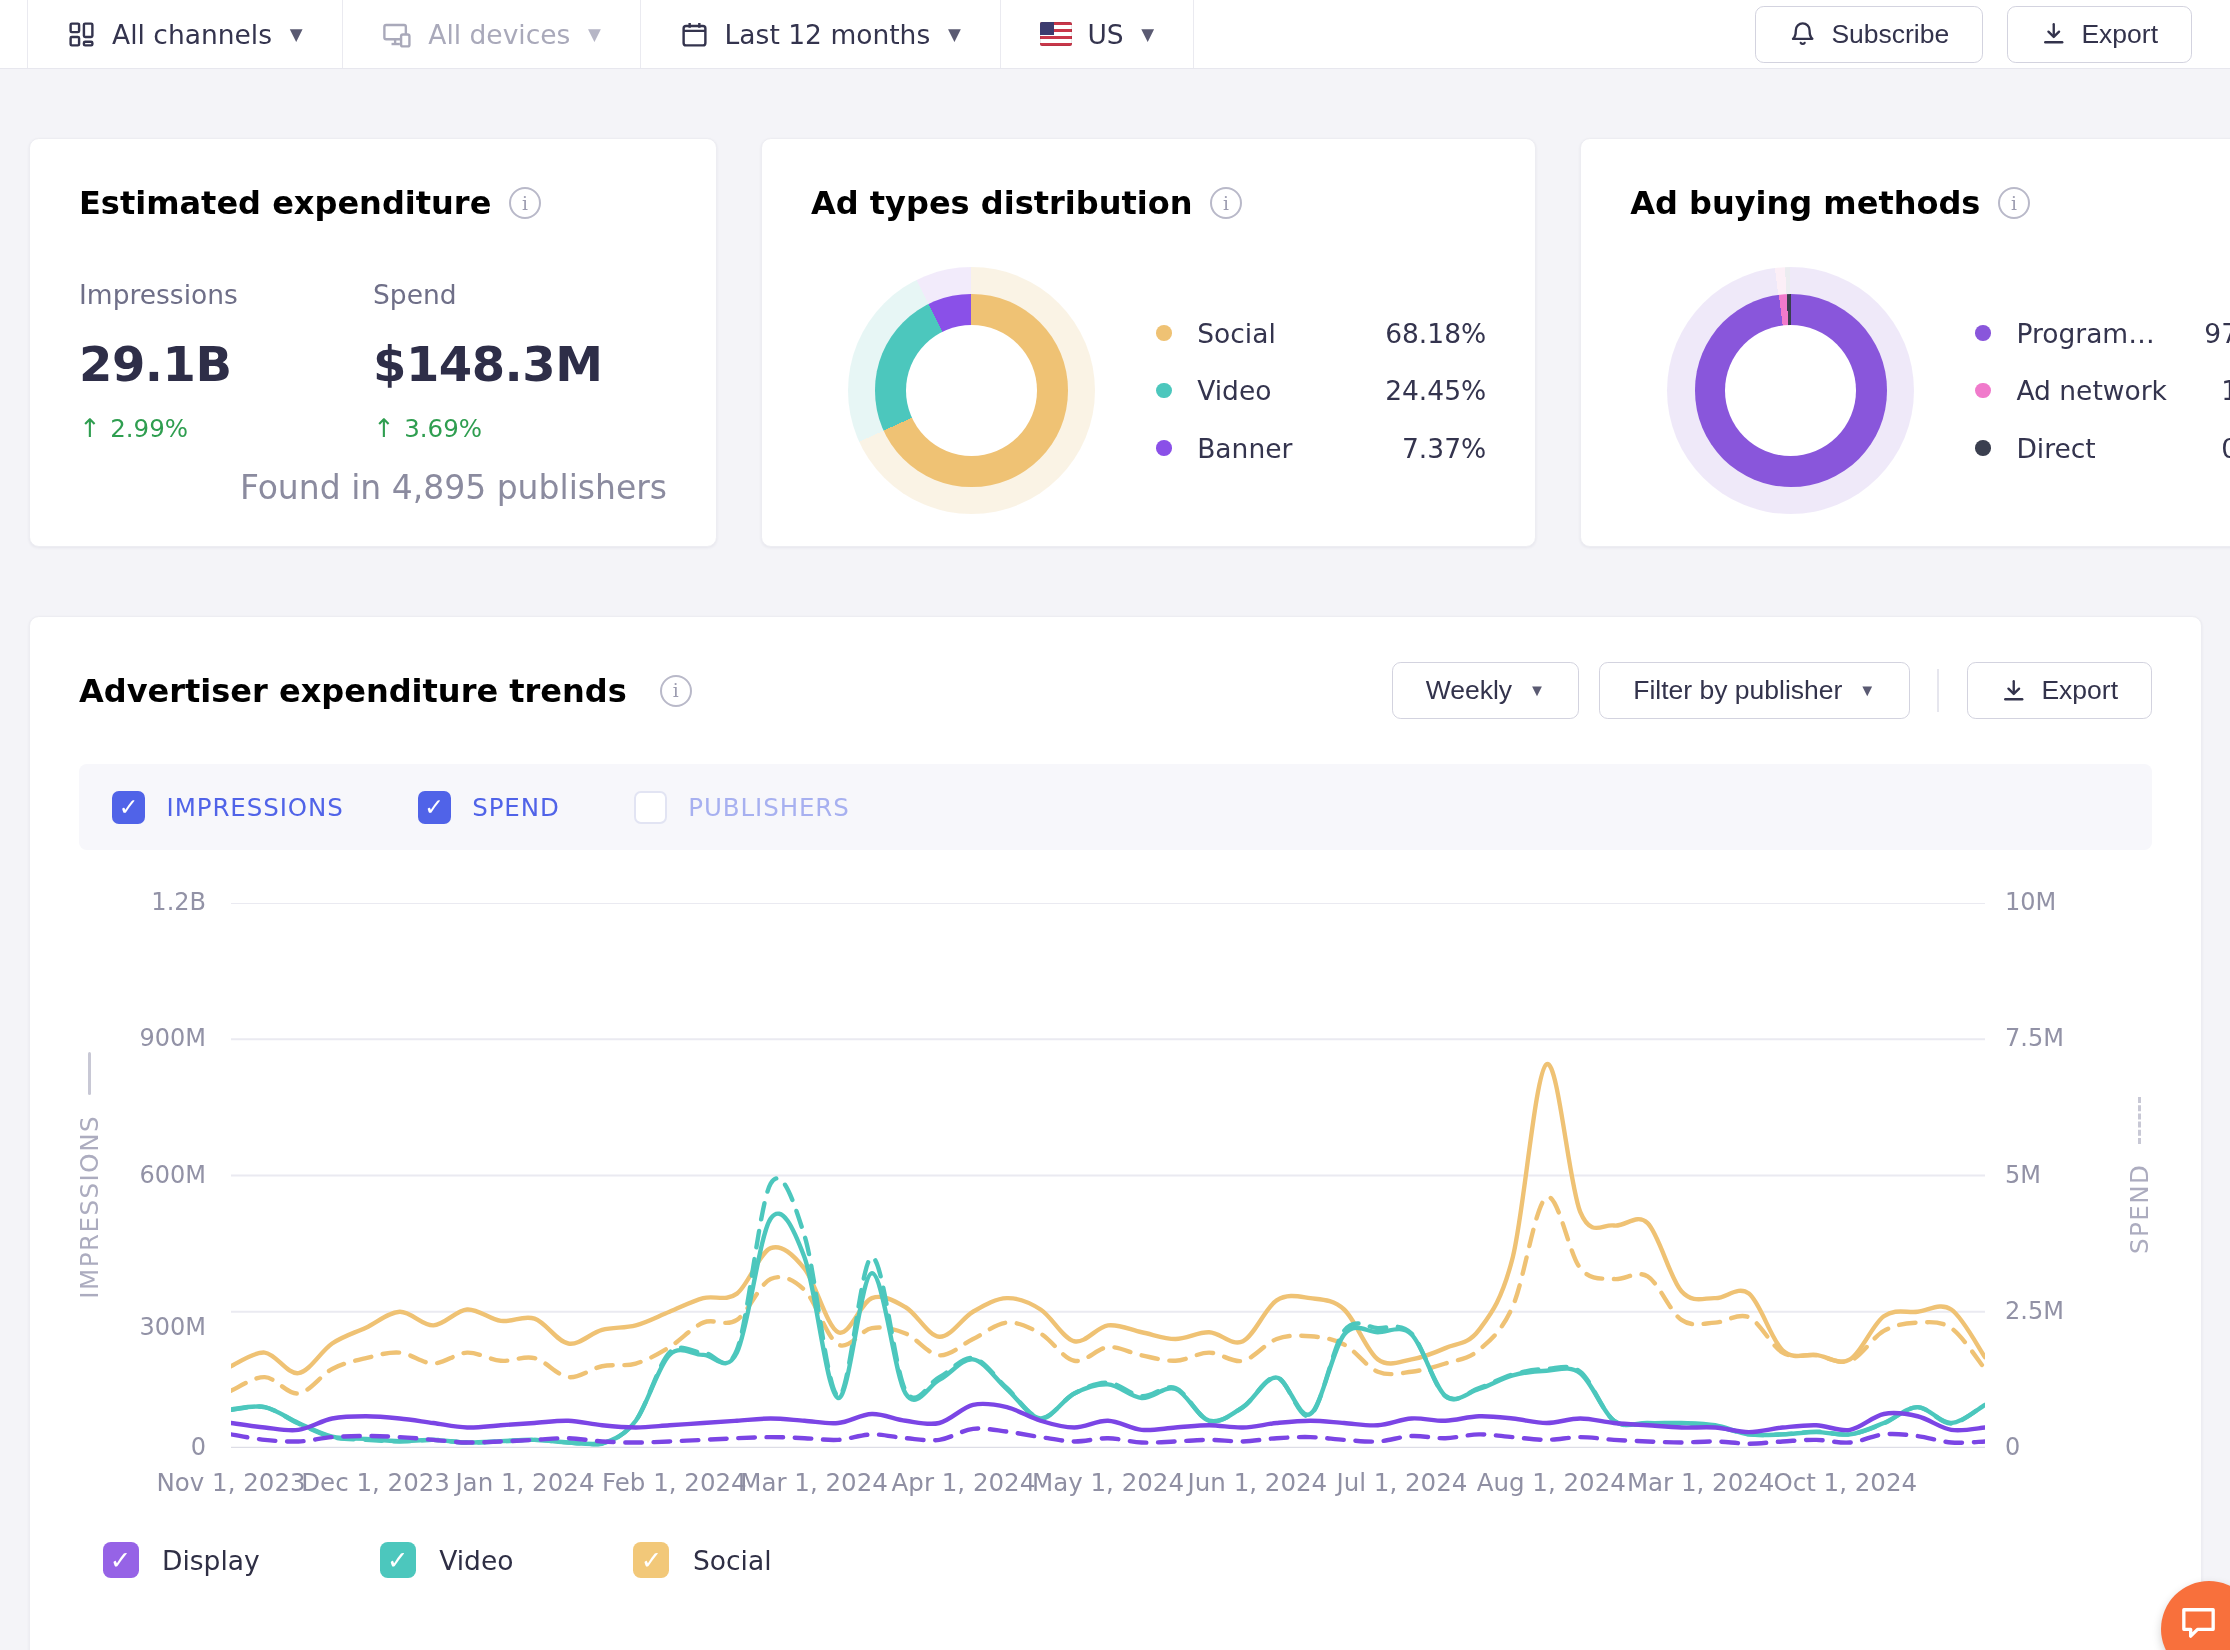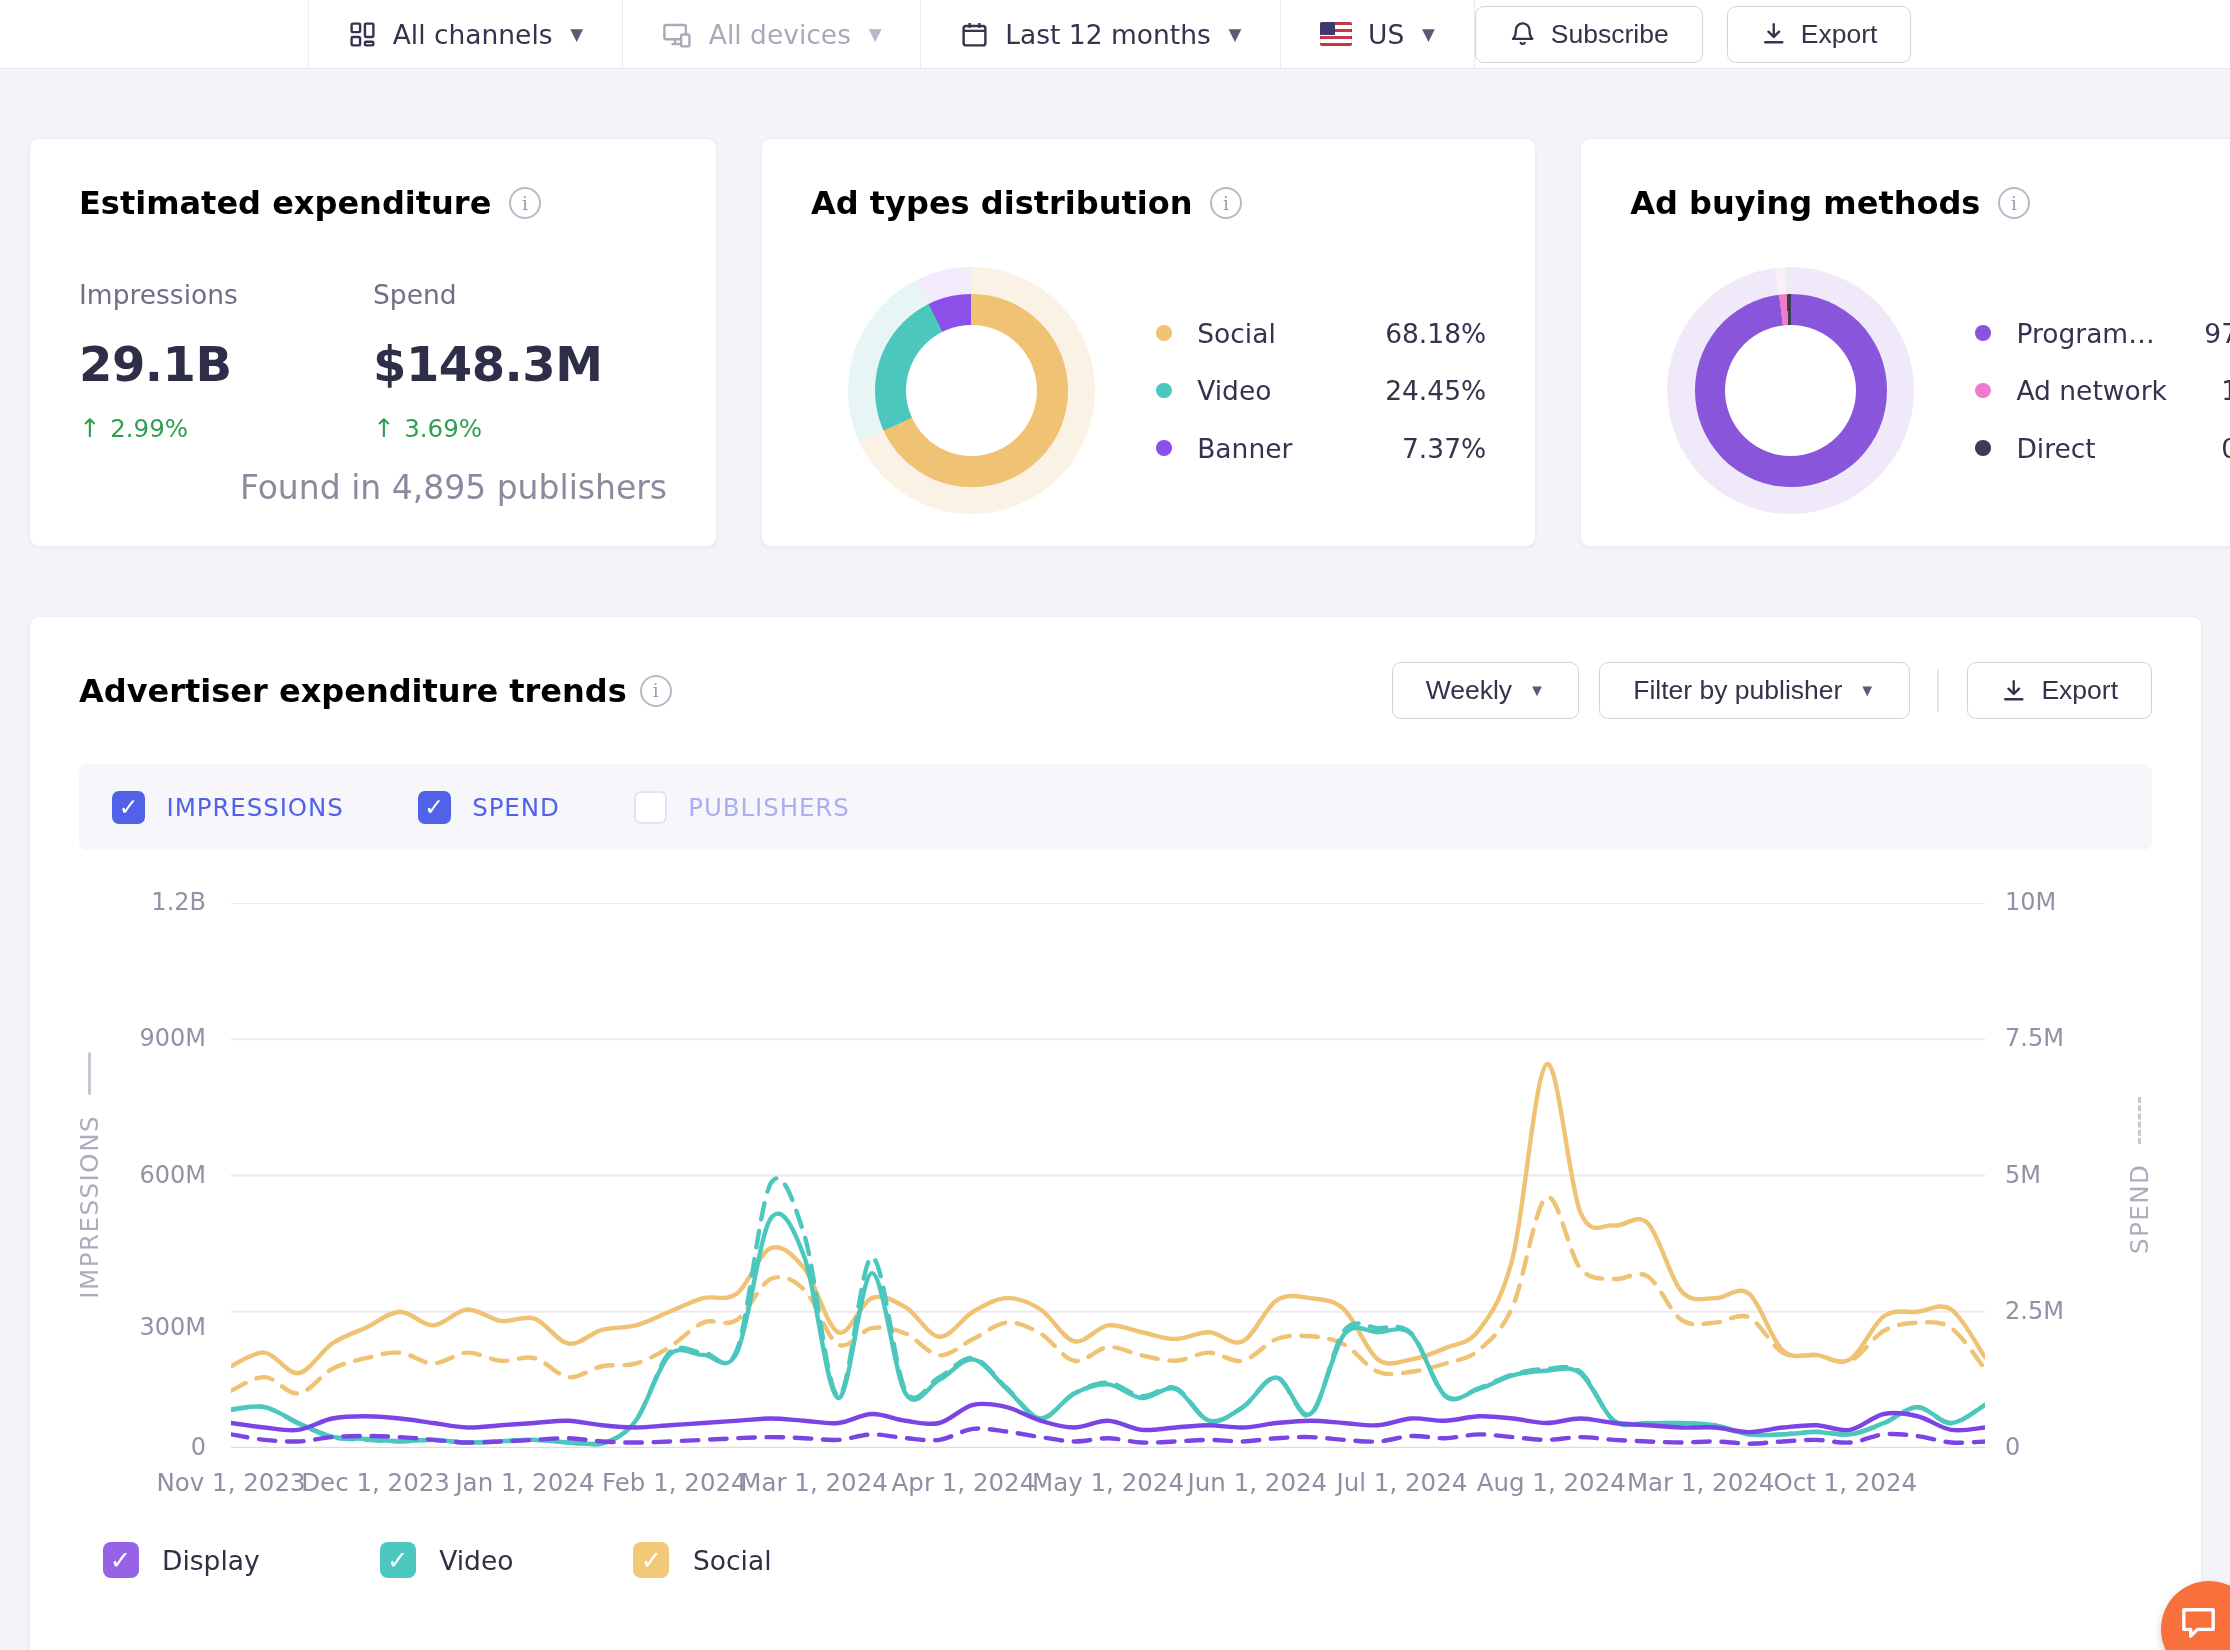--- a/index.html
+++ b/index.html
@@ -5,21 +5,21 @@
   html,body{margin:0;padding:0;}
   body{
     width:2231px;height:1651px;overflow:hidden;position:relative;
     background:#F4F4F8;
     font-family:"DejaVu Sans","Liberation Sans",sans-serif;
     color:#2F2F48;
   }
   
   .topbar{
     height:68px;background:#FFFFFF;border-bottom:1px solid #E7E7EE;
-    display:flex;align-items:stretch;justify-content:center;
+    display:flex;align-items:stretch;justify-content:space-between;
   }
   .tb-filters{display:flex;align-items:stretch;margin-left:27.4px;}
   .tb-cell{
     display:flex;align-items:center;gap:15.7px;padding:0 39px;
     border-left:1px solid #EAEAF0;cursor:pointer;font-size:26.5px;color:#34344E;
   }
   .tb-cell:last-child{border-right:1px solid #EAEAF0;}
   .tb-cell.disabled{color:#A9A9BA;}
   .caret{font-size:16.7px;color:#5A5A72;margin-left:2px;}
   .tb-cell.disabled .caret{color:#B6B6C6;}
@@ -66,21 +66,21 @@
   .dlegend-label{margin-left:25.5px;width:181px;white-space:nowrap;overflow:hidden;}
   .dlegend-value{margin-left:auto;text-align:right;min-width:108px;}
   
   .trends{
     margin:69px 29px 0 29px;height:1098px;
     background:#fff;border:1px solid #EDEDF2;border-radius:9.8px;
     box-shadow:0 1px 2.9px rgba(44,44,80,.07);
     padding:45px 49px;box-sizing:border-box;position:relative;
   }
   .trends-header{display:flex;align-items:center;justify-content:space-between;}
-  .trends-title-wrap{display:flex;align-items:center;gap:13px;}
+  .trends-title-wrap{display:flex;align-items:center;gap:33px;}
   .trends-controls{display:flex;align-items:center;gap:20px;}
   .ctl-divider{width:2px;height:43px;background:#E6E6EE;margin:0 7.8px;}
   .toggle-row{
     margin-top:45px;height:86px;background:#F7F7FB;border-radius:7.8px;
     display:flex;align-items:center;gap:74px;padding:0 33px;
   }
   .toggle{display:flex;align-items:center;gap:21.6px;cursor:pointer;}
   .cbox{
     width:33px;height:33px;border-radius:6.9px;background:#5063E8;
     display:flex;align-items:center;justify-content:center;

